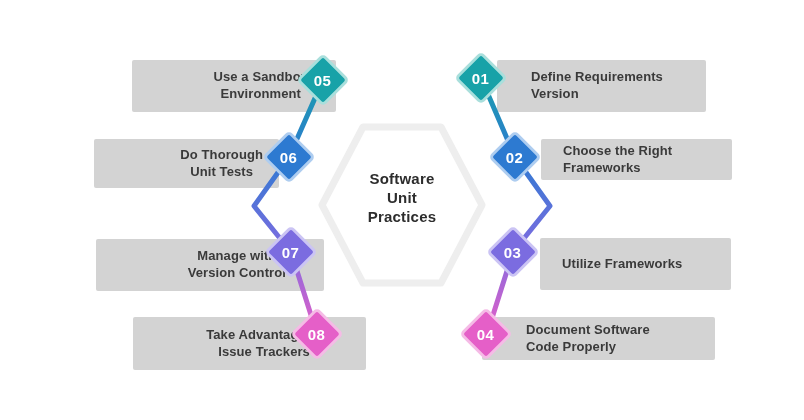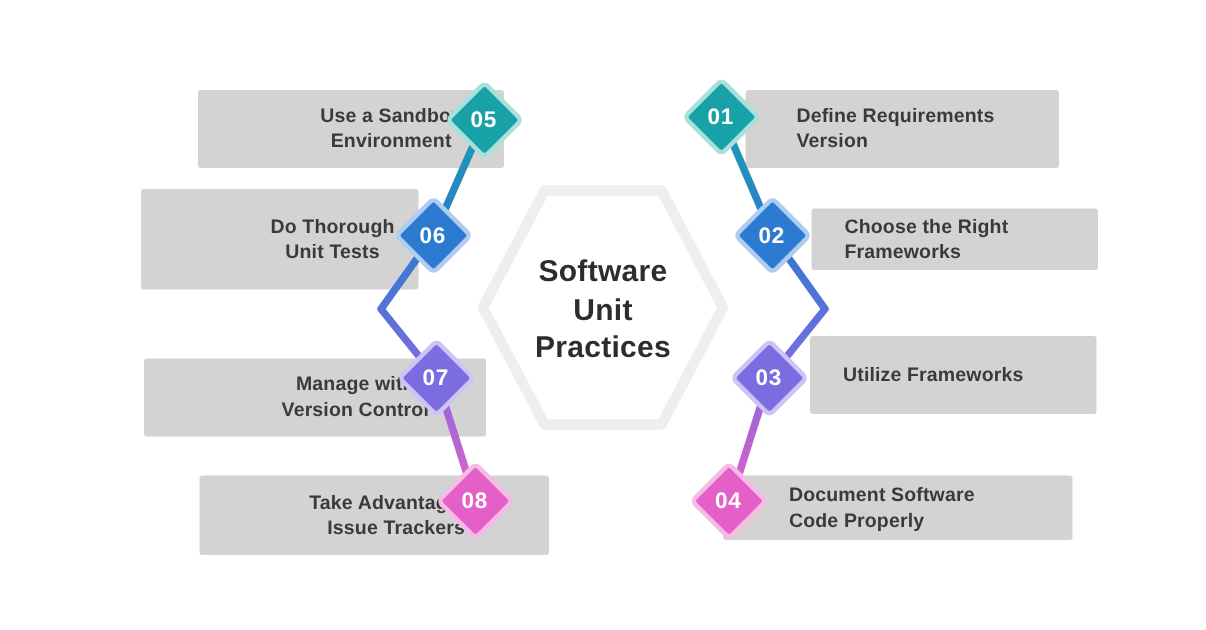--- a/index.html
+++ b/index.html
@@ -21,21 +21,21 @@
   .bar.right .label{text-align:left;}
   .diamond{
     position:absolute;width:32px;height:32px;border:3px solid #ccc;border-radius:5px;
     transform:rotate(45deg);z-index:3;display:flex;align-items:center;justify-content:center;
   }
   .diamond .num{
     transform:rotate(-45deg);color:#ffffff;font-weight:700;font-size:15px;letter-spacing:.5px;
   }
   .title{
     position:absolute;left:322px;top:169px;width:160px;z-index:2;text-align:center;
-    font-size:20px;font-weight:700;color:#2d2d2d;line-height:1.28;letter-spacing:.2px;
+    font-size:15px;font-weight:700;color:#2d2d2d;line-height:1.28;letter-spacing:.2px;
   }
 </style>
 </head>
 <body>
 
 <div class="canvas">
 
   <svg class="layer" width="804" height="420" viewBox="0 0 804 420">
     <defs>
       <linearGradient id="flow" gradientUnits="userSpaceOnUse" x1="0" y1="70" x2="0" y2="340">
@@ -55,21 +55,21 @@
     <div>Unit</div>
     <div>Practices</div>
   </div>
 
   <div class="bar left" style="left:132px;top:60px;width:176px;height:52px;padding-right:28px;">
     <div class="label">
       <div>Use a Sandbox</div>
         <div>Environment</div>
     </div>
   </div>
-  <div class="bar left" style="left:94px;top:126px;width:169px;height:67px;padding-right:16px;">
+  <div class="bar left" style="left:94px;top:139px;width:169px;height:49px;padding-right:16px;">
     <div class="label">
       <div>Do Thorough</div>
         <div>Unit Tests</div>
     </div>
   </div>
   <div class="bar left" style="left:96px;top:239px;width:190px;height:52px;padding-right:38px;">
     <div class="label">
       <div>Manage with</div>
         <div>Version Control</div>
     </div>
@@ -86,21 +86,21 @@
       <div>Define Requirements</div>
         <div>Version</div>
     </div>
   </div>
   <div class="bar right" style="left:541px;top:139px;width:169px;height:41px;padding-left:22px;">
     <div class="label">
       <div>Choose the Right</div>
         <div>Frameworks</div>
     </div>
   </div>
-  <div class="bar right" style="left:540px;top:224px;width:169px;height:52px;padding-left:22px;">
+  <div class="bar right" style="left:540px;top:238px;width:169px;height:52px;padding-left:22px;">
     <div class="label">
       <div>Utilize Frameworks</div>
         <div></div>
     </div>
   </div>
   <div class="bar right" style="left:482px;top:317px;width:189px;height:43px;padding-left:44px;">
     <div class="label">
       <div>Document Software</div>
         <div>Code Properly</div>
     </div>

